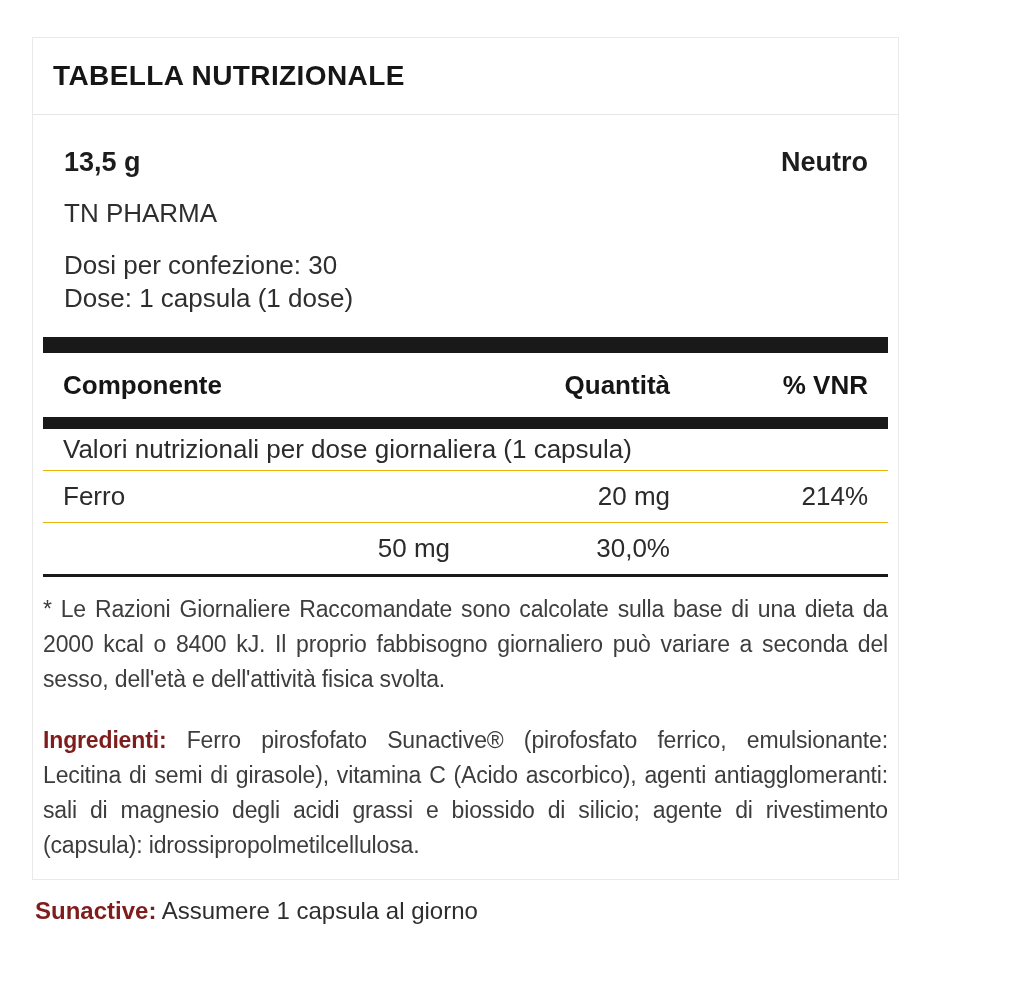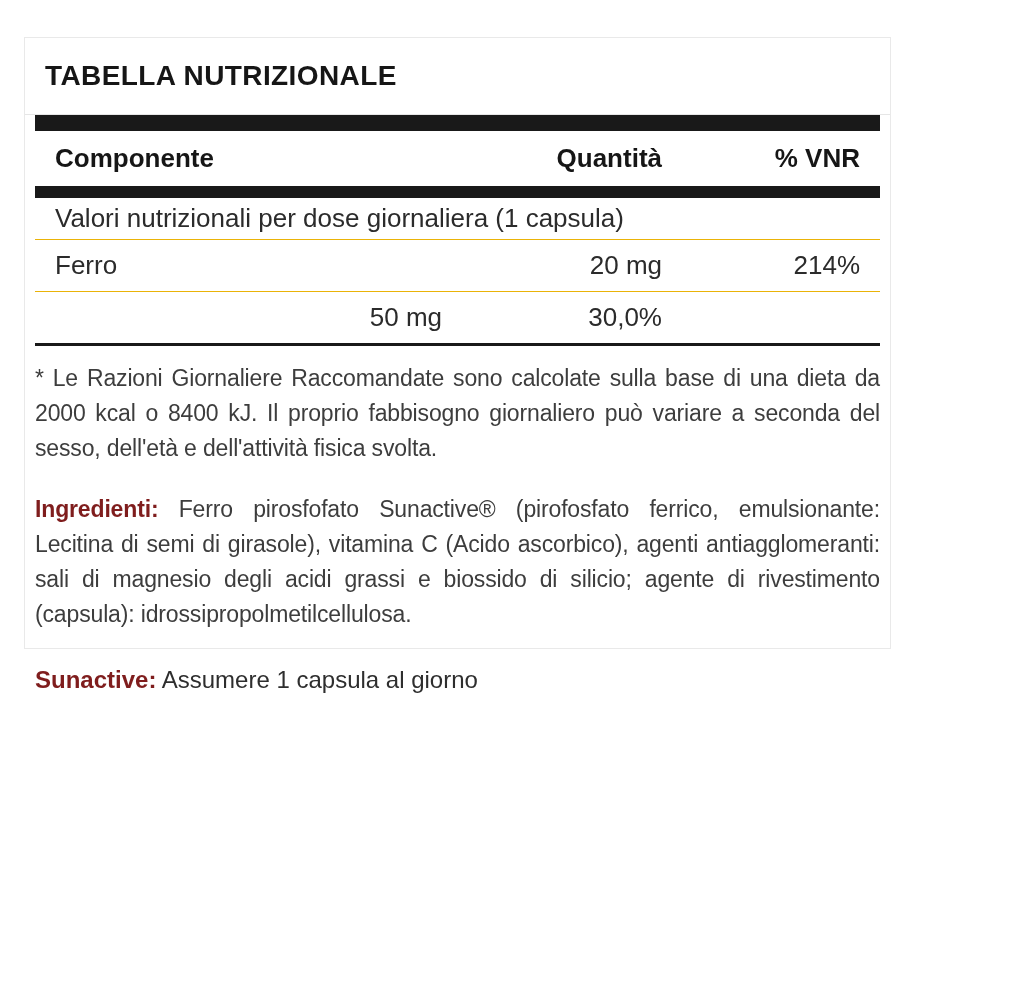--- a/index.html
+++ b/index.html
@@ -8,21 +8,21 @@
 
   .page {
     position: relative;
     width: 1024px;
     height: 998px;
     background: #ffffff;
     overflow: hidden;
   }
 
   .card {
-    margin: 37px 0 0 24px;
+    margin: 37px 0 0 32px;
     width: 867px;
     border: 1px solid #e9e9e9;
     background: #ffffff;
   }
 
   .card-title-row {
     height: 77px;
     display: flex;
     align-items: center;
     padding: 0 20px;
@@ -47,21 +47,21 @@
   .servings { font-size: 26px; color: #2e2e2e; line-height: 33px; }
 
   .ntable { margin: 0 10px; color: #262626; }
   .bar-thick  { height: 16px; background: #191919; }
   .bar-medium { height: 12px; background: #191919; }
   .hrule      { height: 3px;  background: #191919; }
   .thead {
     display: grid;
     grid-template-columns: 1fr 220px 198px;
     padding: 0 20px;
-    height: 55px;
+    height: 64px;
     align-items: center;
     font-size: 26px;
     font-weight: 700;
     color: #161616;
   }
   .subhead {
     height: 41px;
     display: flex;
     align-items: center;
     padding: 0 20px;
@@ -107,20 +107,31 @@
 </style>
 </head>
 <body>
 
 <div class="page">
 
   <div class="card">
 
     <div class="card-title-row">TABELLA NUTRIZIONALE</div>
 
+    <div class="info">
+      <div class="info-row1">
+        <span>13,5 g</span>
+        <span>Neutro</span>
+      </div>
+      <div class="brand">TN PHARMA</div>
+      <div class="servings">
+        <div>Dosi per confezione: 30</div>
+        <div>Dose: 1 capsula (1 dose)</div>
+      </div>
+    </div>
 
     <div class="ntable">
       <div class="bar-thick"></div>
 
       <div class="thead">
         <span>Componente</span>
         <span class="num">Quantità</span>
         <span class="num">% VNR</span>
       </div>
 

